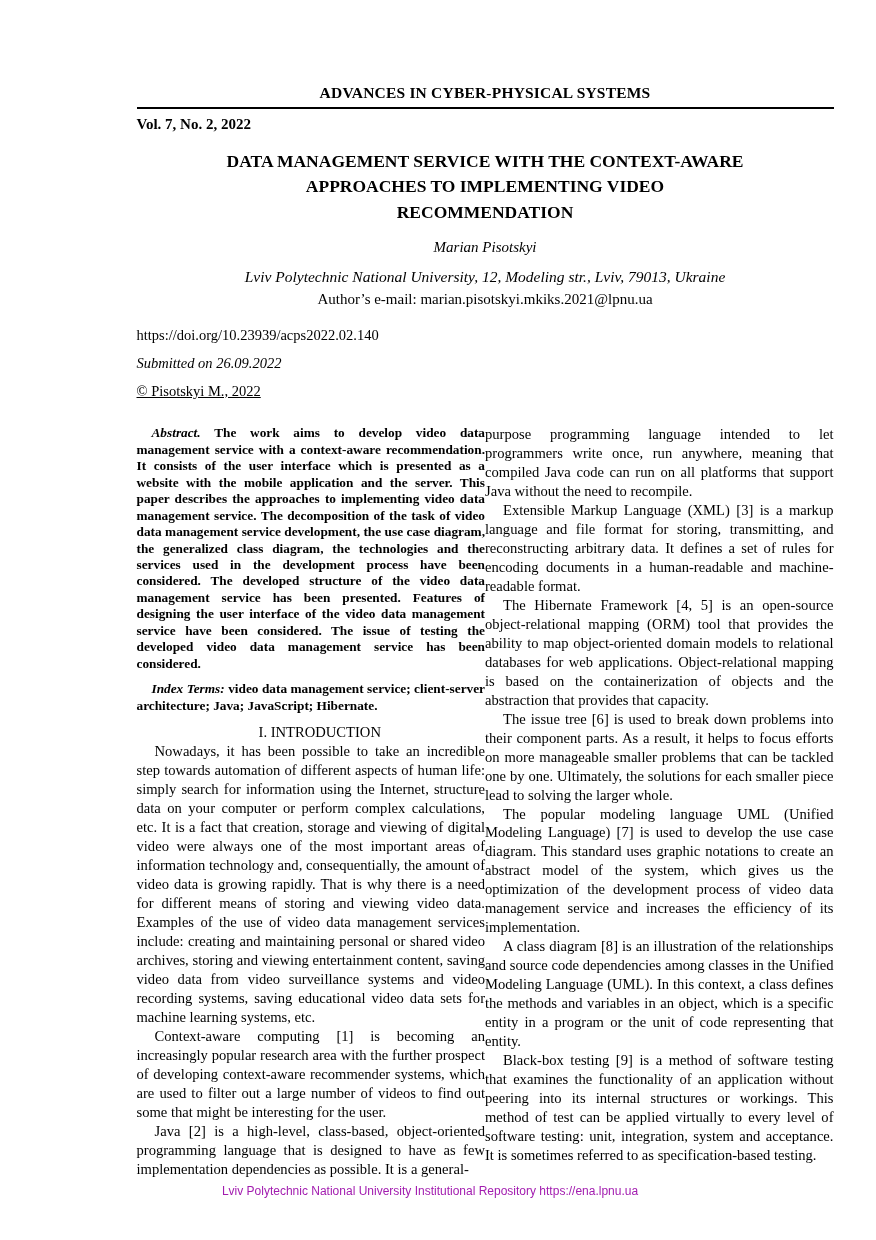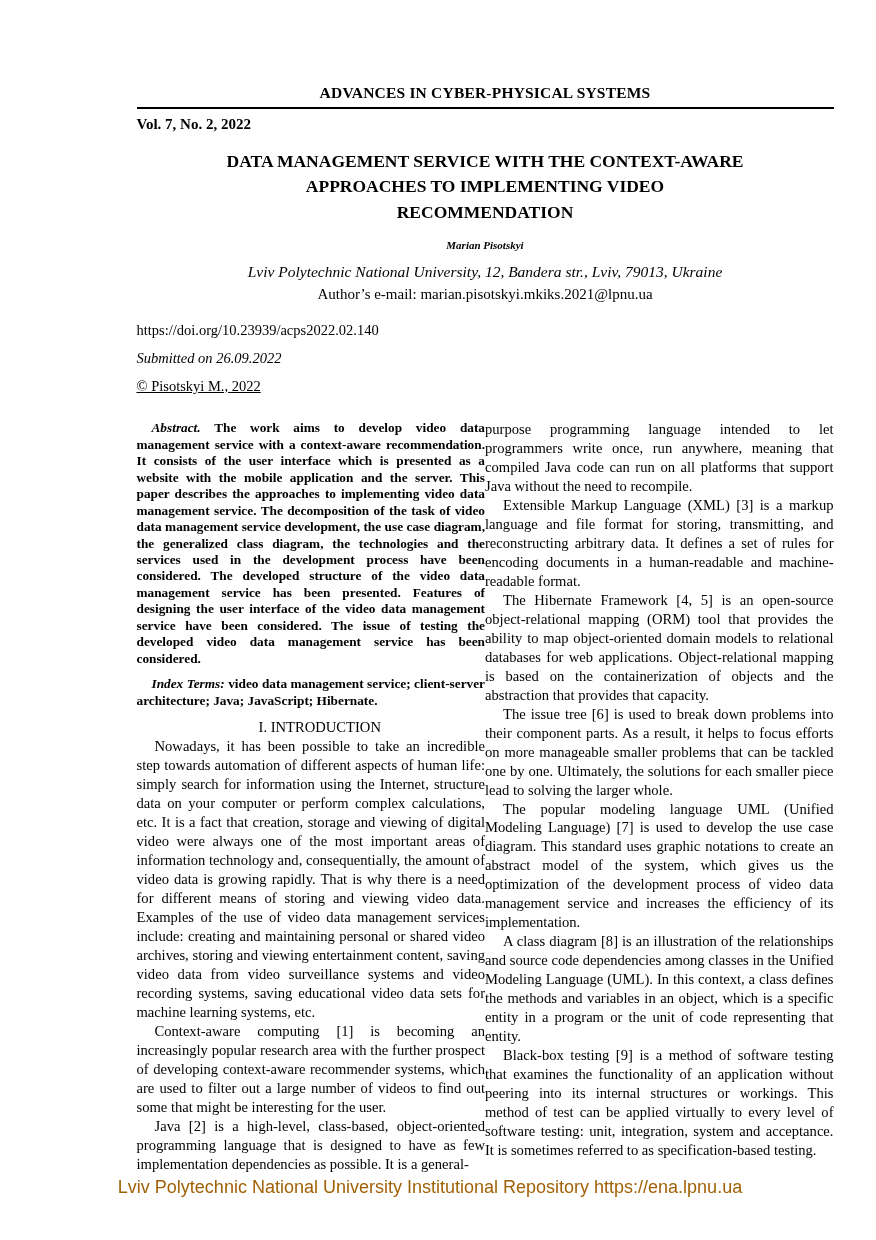--- a/index.html
+++ b/index.html
@@ -40,23 +40,23 @@
   }
   .paper-title {
     text-align: center;
     font-weight: bold;
     font-size: 17.5px;
     line-height: 1.45;
     margin-top: 16px;
   }
   .author-name {
     text-align: center;
-    font-weight: bold;
+    font-weight: normal;
     font-style: italic;
-    font-size: 11px;
+    font-size: 15px;
     margin-top: 14px;
   }
   .affiliation {
     text-align: center;
     font-style: italic;
     font-size: 15.5px;
     margin-top: 12px;
   }
   .email-line {
     text-align: center;
@@ -111,42 +111,42 @@
   .no-indent {
     text-indent: 0;
   }
   .page-footer {
     position: absolute;
     left: 0;
     right: 16px;
     bottom: 42px;
     text-align: center;
     font-family: "Liberation Sans", "DejaVu Sans", sans-serif;
-    font-size: 18px;
-    color: #a16207;
+    font-size: 12px;
+    color: #a21caf;
   }
 </style>
 </head>
 <body>
 
 <div class="page">
   <div class="content">
 
     <div class="journal-title">ADVANCES IN CYBER-PHYSICAL SYSTEMS</div>
     <hr class="header-rule">
     <div class="volume-line">Vol. 7, No. 2, 2022</div>
 
     <div class="paper-title">
       <div>DATA MANAGEMENT SERVICE WITH THE CONTEXT-AWARE</div>
       <div>APPROACHES TO IMPLEMENTING VIDEO</div>
       <div>RECOMMENDATION</div>
     </div>
 
     <div class="author-name">Marian Pisotskyi</div>
-    <div class="affiliation">Lviv Polytechnic National University, 12, Bandera str., Lviv, 79013, Ukraine</div>
+    <div class="affiliation">Lviv Polytechnic National University, 12, Modeling str., Lviv, 79013, Ukraine</div>
     <div class="email-line">Author’s e-mail: marian.pisotskyi.mkiks.2021@lpnu.ua</div>
 
     <div class="doi-line">https://doi.org/10.23939/acps2022.02.140</div>
     <div class="submitted-line">Submitted on 26.09.2022</div>
     <div class="copyright-line">© Pisotskyi M., 2022</div>
 
     <div class="columns">
 
       <div class="col">
         <p class="abstract-par">

